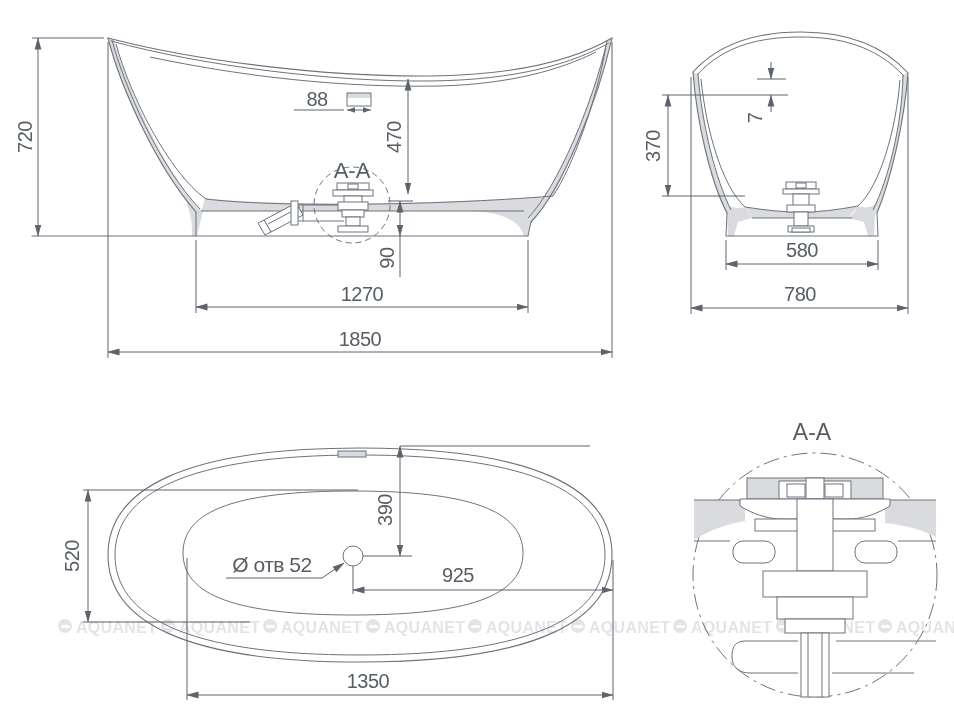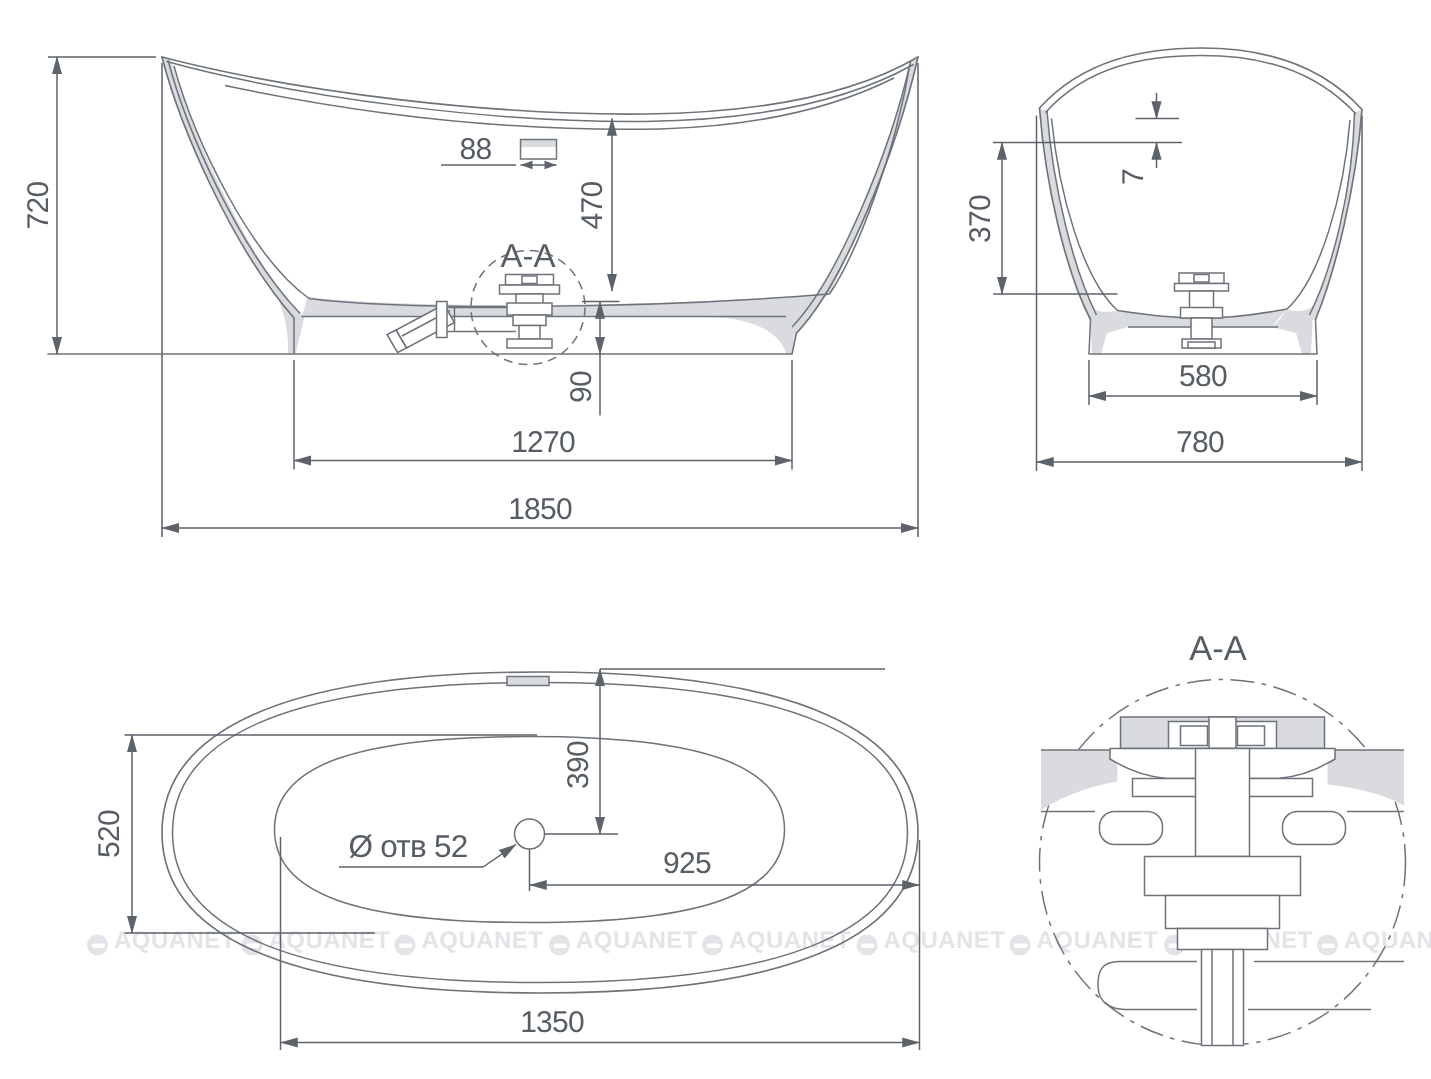--- a/index.html
+++ b/index.html
@@ -13,21 +13,21 @@
   .thin{fill:none;stroke:#6d737a;stroke-width:1;}
   .fillg{fill:#d9dbde;stroke:none;}
   .wht{fill:#ffffff;stroke:#6d737a;stroke-width:1;}
   .dimln{fill:none;stroke:#5d636b;stroke-width:1;}
   .dashc{fill:none;stroke:#6d737a;stroke-width:1;}
   text{dominant-baseline:middle;}
   .dim{font-family:"Liberation Sans",sans-serif;font-size:20px;fill:#575d64;letter-spacing:-0.5px;}
   .lbl{font-family:"Liberation Sans",sans-serif;font-size:22px;fill:#575d64;}
   .ttl{font-family:"Liberation Sans",sans-serif;font-size:23px;fill:#575d64;}
   
-  .wm{position:absolute;top:619px;display:flex;align-items:flex-end;gap:4px;
+  .wm{position:absolute;top:619px;display:flex;align-items:flex-start;gap:4px;
       color:#e2e4e7;font-size:16px;font-weight:600;letter-spacing:.3px;white-space:nowrap;}
   .wm em{font-style:normal;}
   .wm-ic{width:14px;height:14px;border-radius:50%;background:#e2e4e7;position:relative;display:inline-block;}
   .wm-ic::after{content:"";position:absolute;left:2.5px;right:2.5px;top:5.5px;height:3px;background:#fff;border-radius:1.5px;}
 </style>
 </head>
 <body>
 
 <div class="stage">
 

